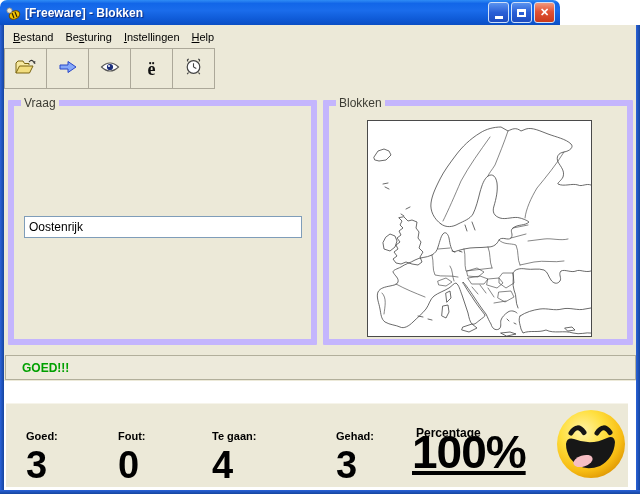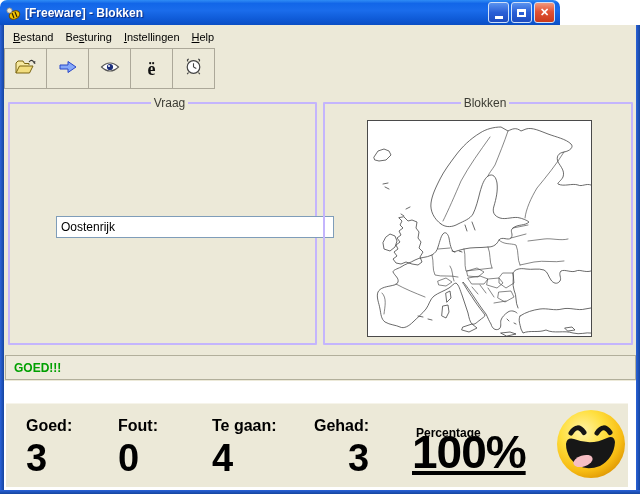--- a/index.html
+++ b/index.html
@@ -33,47 +33,47 @@
   .menu-item u{text-decoration:underline;}
 
   .toolbar{position:absolute;left:4px;top:45px;width:632px;height:46px;}
   .tbtn-row{position:absolute;left:0;top:3px;display:flex;}
   .tbtn{width:43px;height:41px;border:1px solid #ACA899;margin-left:-1px;box-sizing:border-box;
     display:flex;align-items:center;justify-content:center;background:#ECE9D8;}
   .tbtn:first-child{margin-left:0;}
   .echar{font-family:"Liberation Serif",serif;font-size:18px;font-weight:bold;color:#111;line-height:1;}
 
   
-  fieldset.gb{position:absolute;margin:0;padding:0;border:2px solid #c4b5fd;border-radius:1px;text-align:center;}
+  fieldset.gb{position:absolute;margin:0;padding:0;border:6px solid #c4b5fd;border-radius:1px;}
   fieldset.gb legend{font-size:12px;color:#3c3c34;padding:0 3px;margin-left:7px;}
   .gb.vraag{left:8px;top:96px;width:309px;height:249px;box-sizing:border-box;}
   .gb.antwoord{left:323px;top:96px;width:310px;height:249px;box-sizing:border-box;}
 
   .answer-input{position:absolute;left:24px;top:216px;width:278px;height:22px;box-sizing:border-box;
     border:1px solid #7F9DB9;background:#fff;font-family:"Liberation Sans",sans-serif;font-size:12px;
-    padding:2px 4px;color:#000;margin-left:32px;}
+    padding:2px 4px;color:#000;}
 
   .map-box{position:absolute;left:367px;top:120px;width:223px;height:215px;background:#fff;
     border:1px solid #4a4a4a;box-sizing:content-box;}
   .map-box svg{display:block;}
 
   
   .status-panel{position:absolute;left:5px;top:355px;width:631px;height:25px;box-sizing:border-box;
-    background:#EDEADB;border:1px solid #B2AF9B;display:flex;align-items:center;padding-left:8px;}
+    background:#EDEADB;border:1px solid #B2AF9B;display:flex;align-items:center;padding-left:16px;}
   .status-msg{color:#00A000;font-size:12px;font-weight:bold;}
 
   .bottom-white{position:absolute;left:4px;top:381px;width:632px;height:109px;background:#fff;}
 
   
   .stats-panel{position:absolute;left:6px;top:403px;width:622px;height:83px;background:#ECE9D8;
     border-top:1px solid #f6f4ea;}
   .stat{position:absolute;top:13px;}
-  .stat-label{font-size:16px;font-weight:bold;color:#000;}
+  .stat-label{font-size:11px;font-weight:bold;color:#000;margin-top:13px;}
   .stat-value{font-size:38px;font-weight:bold;color:#000;line-height:1;margin-top:4px;}
-  .stat.s0{left:20px;} .stat.s1{left:112px;} .stat.s2{left:206px;} .stat.s3{left:308px;text-align:right;}
+  .stat.s0{left:20px;} .stat.s1{left:112px;} .stat.s2{left:206px;} .stat.s3{left:330px;}
   .pct-label{position:absolute;left:410px;top:22px;font-size:12px;font-weight:bold;}
   .pct-value{position:absolute;left:406px;top:25px;font-size:46px;font-weight:bold;line-height:1;letter-spacing:-1px;text-decoration:underline;}
   .smiley{position:absolute;left:548px;top:3px;width:74px;height:74px;}
 </style>
 </head>
 <body>
 
 <div class="app">
 
   <div class="titlebar">

